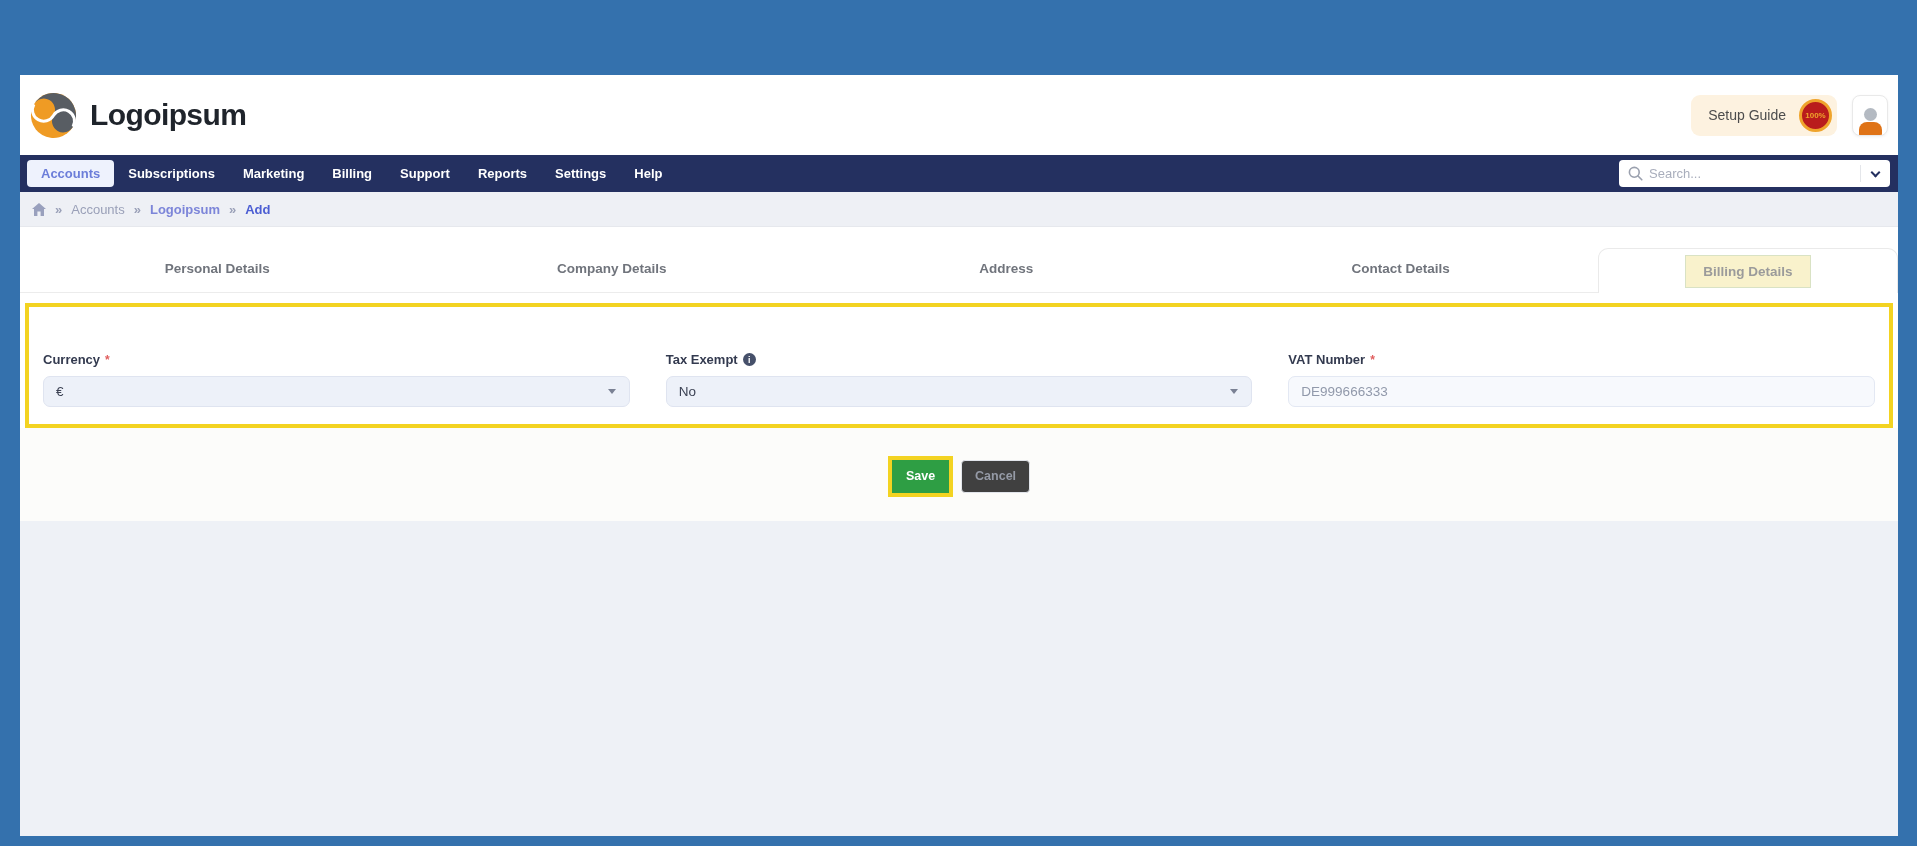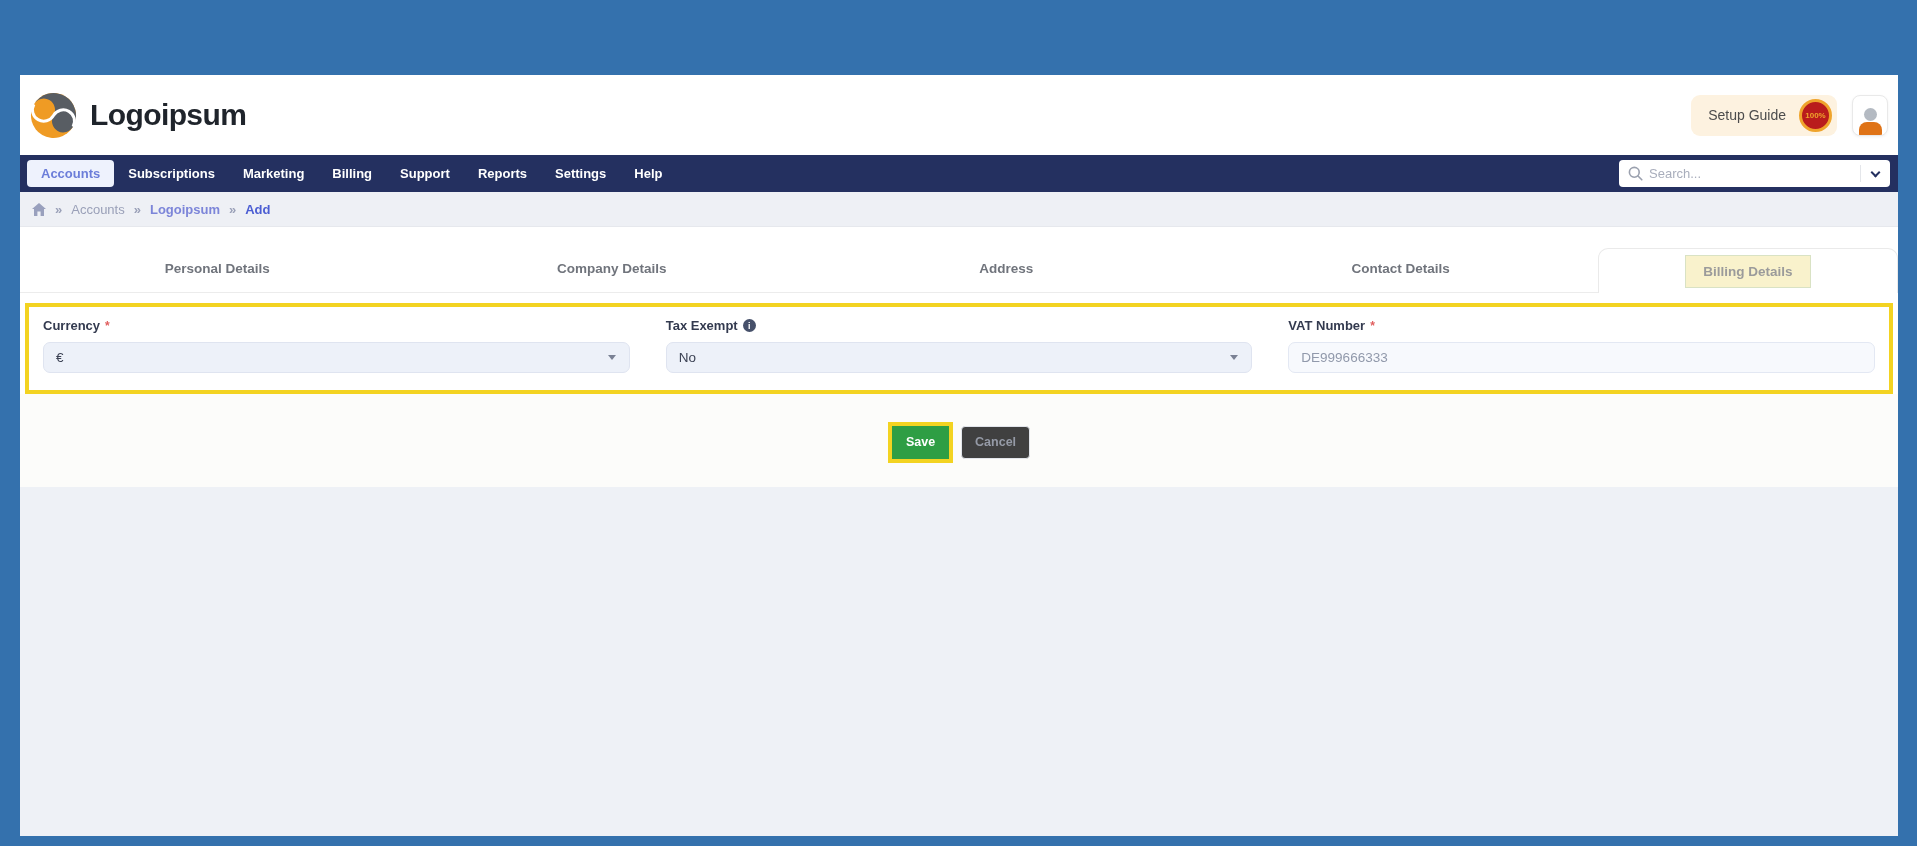--- a/index.html
+++ b/index.html
@@ -56,21 +56,21 @@
   .tabs { height:66px; flex:0 0 66px; display:flex; align-items:flex-end; border-bottom:1px solid #ececec; background:#fff; }
   .tab { flex:1; display:flex; align-items:flex-end; justify-content:center; padding-bottom:16px;
     color:#70747c; font-size:13.5px; font-weight:600; cursor:pointer; height:100%; }
   .tab.active { height:45px; flex:0 0 300px; border:1px solid #eaeaea; border-bottom:none;
     border-radius:10px 10px 0 0; background:#fff; margin-bottom:-1px; z-index:2;
     align-items:center; padding-bottom:0; }
   .tab-chip { background:#f9f2cc; border:1px solid #d9e2c4; padding:8px 17px; color:#9b9b9b; font-weight:600; }
 
   
   .form-outline { margin:10px 5px 0; border:4px solid var(--highlight-yellow,#f3d321); background:#fff; }
-  .form-row { display:flex; gap:36px; padding:11px 14px 17px; }
+  .form-row { display:flex; gap:36px; padding:11px 14px 17px;margin-top:34px; }
   .field { flex:1; min-width:0; }
   .field-label { display:flex; align-items:center; gap:5px; font-size:13px; font-weight:700; color:#333a4f; margin-bottom:9px; }
   .req { color:#e05e5e; font-weight:700; font-size:12px; }
   .info-badge { width:13px; height:13px; border-radius:50%; background:#46506a; color:#fff; font-size:9px;
     display:inline-flex; align-items:center; justify-content:center; font-weight:700; font-style:normal; cursor:pointer; }
   .select { position:relative; height:31px; background:#edf1f9; border:1px solid #dfe4f0; border-radius:7px;
     display:flex; align-items:center; padding:0 12px; font-size:13.5px; color:#3c4254; cursor:pointer; }
   .select .caret { position:absolute; right:13px; width:0; height:0;
     border-left:4.5px solid transparent; border-right:4.5px solid transparent; border-top:5.5px solid #7a8194; }
   .text-input { width:100%; height:31px; background:#f7f9fd; border:1px solid #e3e8f3; border-radius:7px;

